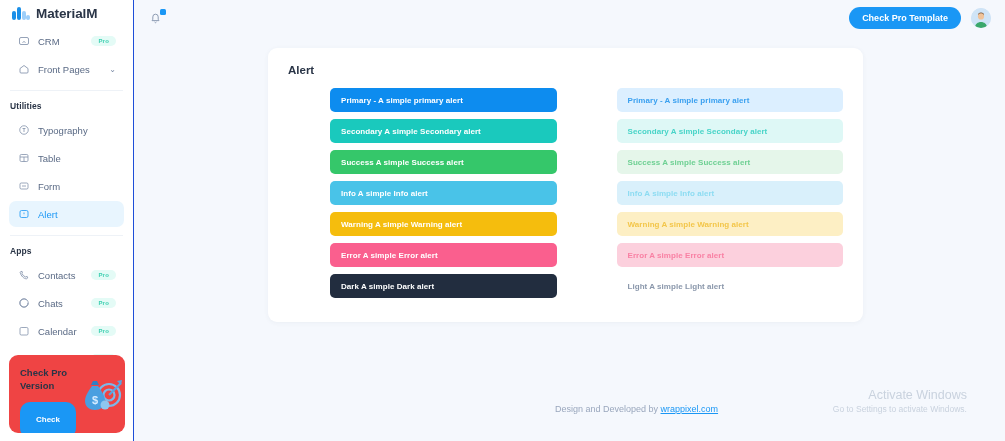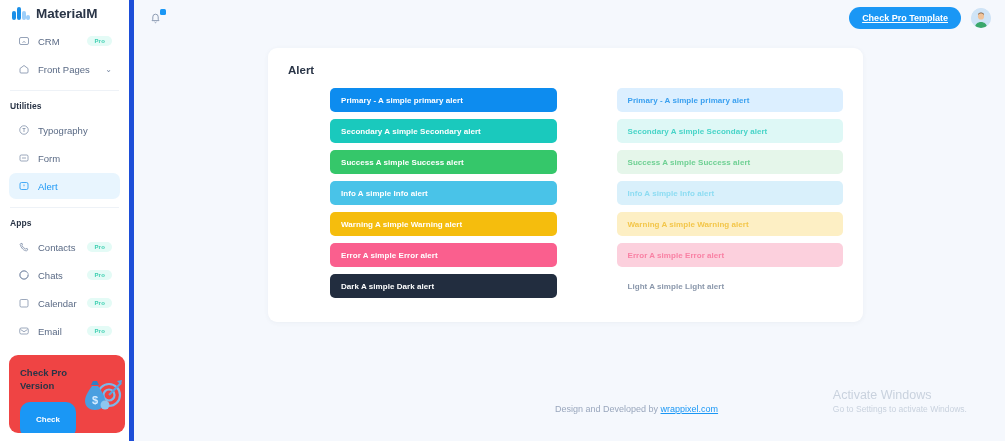--- a/index.html
+++ b/index.html
@@ -8,21 +8,21 @@
     font-family: "Liberation Sans", sans-serif;
     background: #f5f8fd;
     overflow: hidden;
   }
   .app { position: relative; width: 1005px; height: 441px; display: flex; }
 
   
   .sidebar {
     width: 134px; height: 441px;
     background: #ffffff;
-    border-right: 5px solid #1d4ed8;
+    border-right: 1px solid #1d4ed8;
     position: relative;
     overflow: hidden;
     flex: 0 0 134px;
   }
   .brand {
     display: flex; align-items: center; gap: 6px;
     padding: 6px 0 6px 12px; height: 26px;
   }
   .brand-mark { width: 18px; height: 14px; position: relative; flex: 0 0 18px; }
   .brand-mark i {
@@ -85,21 +85,21 @@
   }
   .bell-wrap { position: relative; width: 16px; height: 16px; cursor: pointer; }
   .bell-dot {
     position: absolute; right: -2px; top: -1px; width: 6px; height: 6px;
     background: #1a97f5; border-radius: 1.5px;
   }
   .topbar-right { margin-left: auto; display: flex; align-items: center; gap: 10px; }
   .pro-template-btn {
     background: #1a97f5; color: #fff; font-size: 9px; font-weight: bold;
     height: 22px; padding: 0 13px; border-radius: 11px;
-    display: flex; align-items: center; cursor: pointer; text-decoration: underline;
+    display: flex; align-items: center; cursor: pointer;
   }
   .avatar {
     width: 20px; height: 20px; border-radius: 50%; overflow: hidden;
     background: #cfe2f3; cursor: pointer; position: relative;
   }
 
   
   .card {
     position: absolute; left: 134px; top: 48px; width: 595px; height: 274px;
     background: #ffffff; border-radius: 9px;
@@ -117,21 +117,21 @@
     white-space: nowrap; overflow: hidden; cursor: pointer; margin-left: 42px;
   }
 
   
   .footer {
     position: absolute; left: 134px; right: 0; top: 404px;
     text-align: center; font-size: 9px; color: #9aa7bd;
   }
   .footer a { color: #1a97f5; text-decoration: underline; }
   .watermark {
-    position: absolute; right: 38px; top: 388px; text-align: left; color: #c9d2de;
+    position: absolute; right: 38px; top: 388px; text-align: right; color: #c9d2de;
     user-select: none;
   }
   .wm-title { font-size: 12.5px; line-height: 1.25; }
   .wm-sub { font-size: 8.5px; line-height: 1.3; }
 </style>
 </head>
 <body>
 
 <div class="app">
 
@@ -175,20 +175,29 @@
     <div class="nav-item">
       <span class="ico">
         <svg width="12" height="12" viewBox="0 0 24 24" fill="none" stroke="currentColor" stroke-width="1.5">
           <circle cx="12" cy="12" r="8.5"></circle>
             <path d="M9 9h6M12 9v7"></path>
         </svg>
       </span>
       <span class="lbl">Typography</span>
     </div>
 
+    <div class="nav-item">
+      <span class="ico">
+        <svg width="12" height="12" viewBox="0 0 24 24" fill="none" stroke="currentColor" stroke-width="1.5">
+          <rect x="4" y="5" width="16" height="14" rx="2.5"></rect>
+            <path d="M4 10h16M12 10v9"></path>
+        </svg>
+      </span>
+      <span class="lbl">Table</span>
+    </div>
 
     <div class="nav-item">
       <span class="ico">
         <svg width="12" height="12" viewBox="0 0 24 24" fill="none" stroke="currentColor" stroke-width="1.5">
           <rect x="4" y="6" width="16" height="12" rx="2.5"></rect>
             <path d="M8 12h8"></path>
         </svg>
       </span>
       <span class="lbl">Form</span>
     </div>

